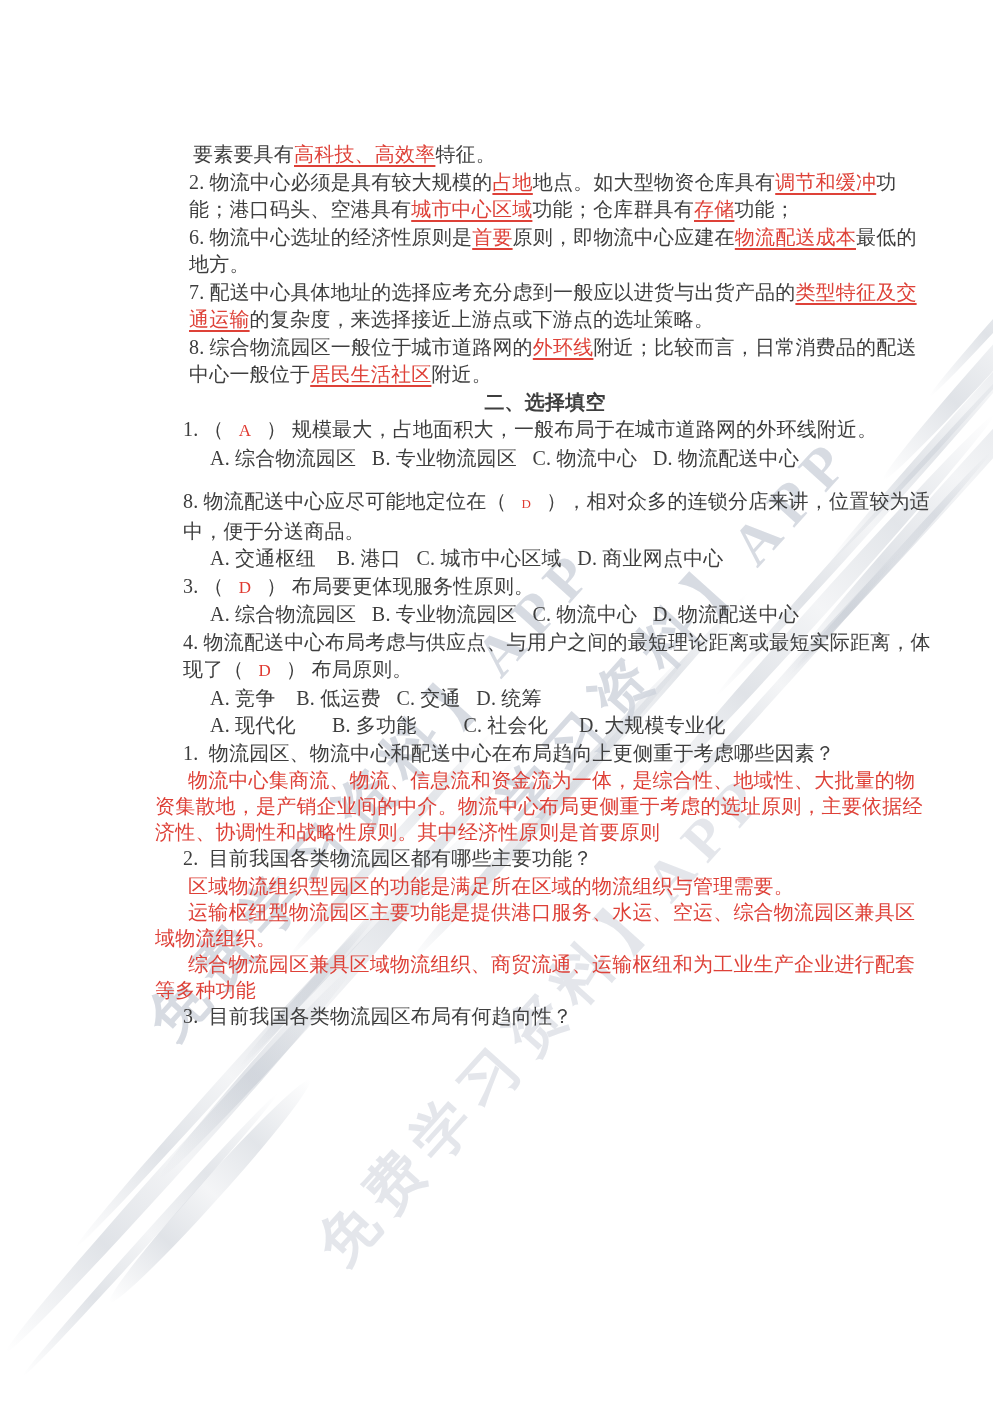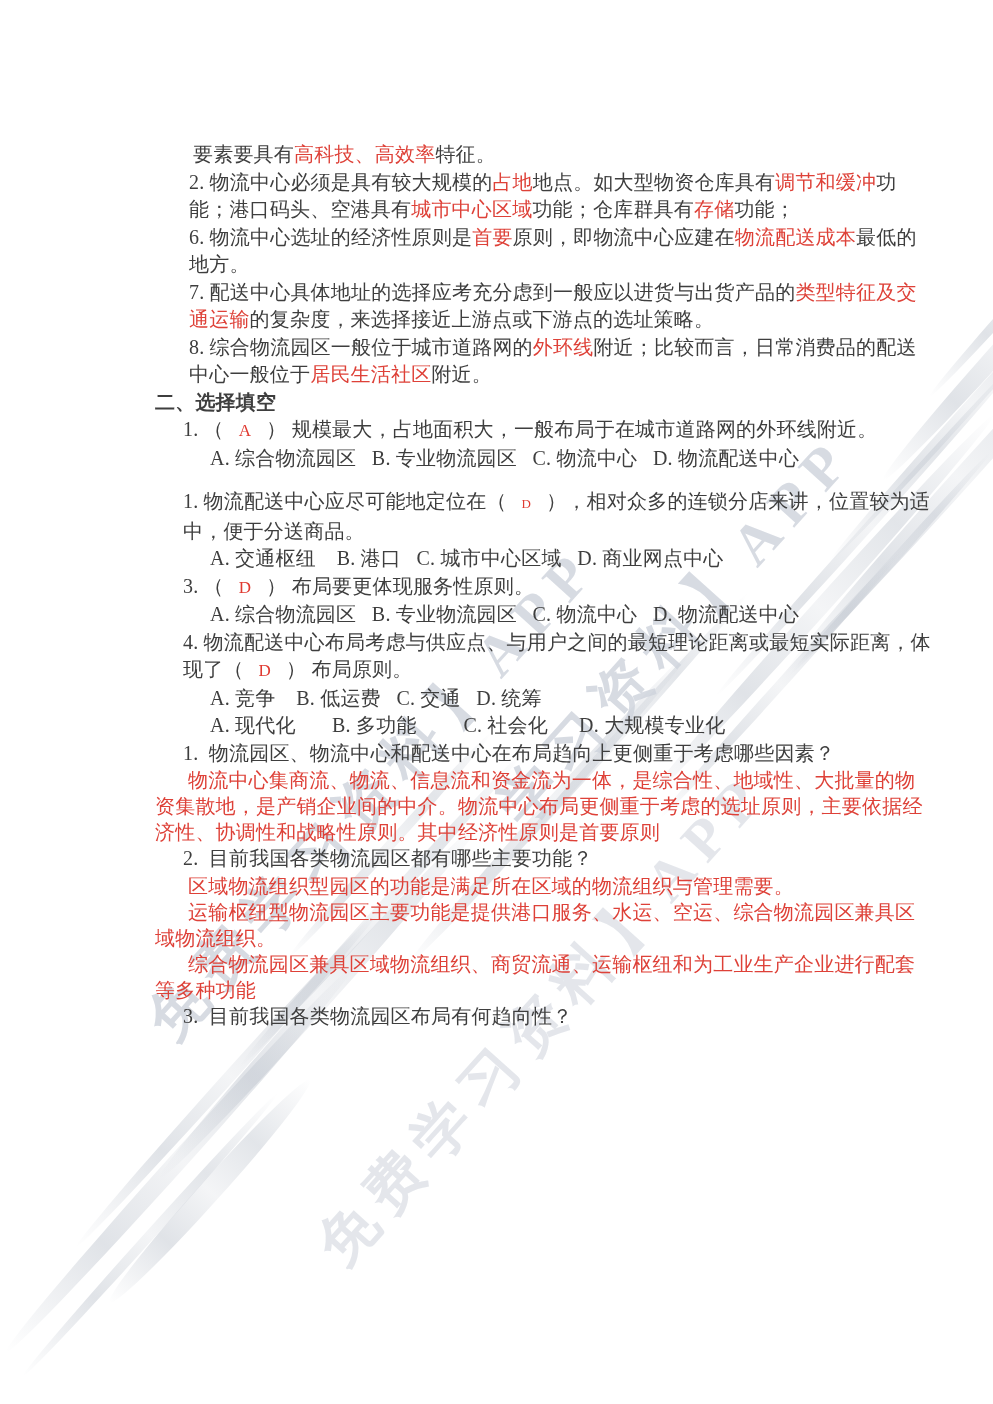--- a/index.html
+++ b/index.html
@@ -28,22 +28,22 @@
   }
 
   
   .content{
     position:absolute;left:155px;top:141px;width:780px;z-index:1;
     font-size:20px;line-height:27.5px;letter-spacing:0.2px;
   }
   .content p{margin:0;}
   .cont{padding-left:38px;}
   .item{padding-left:34px;}
-  .ru{color:var(--red);text-decoration-color:var(--red);text-underline-offset:4px;}
-  h3.sec{margin:0;font-size:20px;line-height:27.5px;font-weight:bold;color:var(--text);}
+  .ru{color:var(--red);text-decoration:underline;text-decoration-color:var(--red);text-underline-offset:4px;}
+  h3.sec{margin:0;font-size:20px;line-height:27.5px;font-weight:bold;color:var(--text);text-align:center;}
   .q{padding-left:28px;white-space:pre-wrap;}
   .opts{padding-left:55px;white-space:pre-wrap;}
   .ans{color:var(--ans-red);padding:0 15px;font-size:17px;}
   .ans.small{font-size:13px;}
   .gap{height:16px;}
   .ans-p{margin-left:32px;text-indent:33px;color:var(--red);line-height:26px;}
 </style>
 </head>
 <body>
 
@@ -84,21 +84,21 @@
 
     <p class="item"><span>8. 综合物流园区一般位于城市道路网的</span><span class="ru">外环线</span><span>附近；比较而言，日常消费品的配送中心一般位于</span><span class="ru">居民生活社区</span><span>附近。</span></p>
 
     <h3 class="sec">二、选择填空</h3>
 
     <p class="q"><span>1. （</span><span class="ans">A</span><span>） 规模最大，占地面积大，一般布局于在城市道路网的外环线附近。</span></p>
     <p class="opts">A. 综合物流园区   B. 专业物流园区   C. 物流中心   D. 物流配送中心</p>
 
     <div class="gap"></div>
 
-    <p class="q"><span>1. 物流配送中心应尽可能地定位在（</span><span class="ans small">D</span><span>），相对众多的连锁分店来讲，位置较为适中，便于分送商品。</span></p>
+    <p class="q"><span>8. 物流配送中心应尽可能地定位在（</span><span class="ans small">D</span><span>），相对众多的连锁分店来讲，位置较为适中，便于分送商品。</span></p>
     <p class="opts">A. 交通枢纽    B. 港口   C. 城市中心区域   D. 商业网点中心</p>
 
     <p class="q"><span>3. （</span><span class="ans">D</span><span>） 布局要更体现服务性原则。</span></p>
     <p class="opts">A. 综合物流园区   B. 专业物流园区   C. 物流中心   D. 物流配送中心</p>
 
     <p class="q"><span>4. 物流配送中心布局考虑与供应点、与用户之间的最短理论距离或最短实际距离，体现了（</span><span class="ans">D</span><span>） 布局原则。</span></p>
     <p class="opts">A. 竞争    B. 低运费   C. 交通   D. 统筹</p>
 
     <p class="opts">A. 现代化       B. 多功能         C. 社会化      D. 大规模专业化</p>
 

